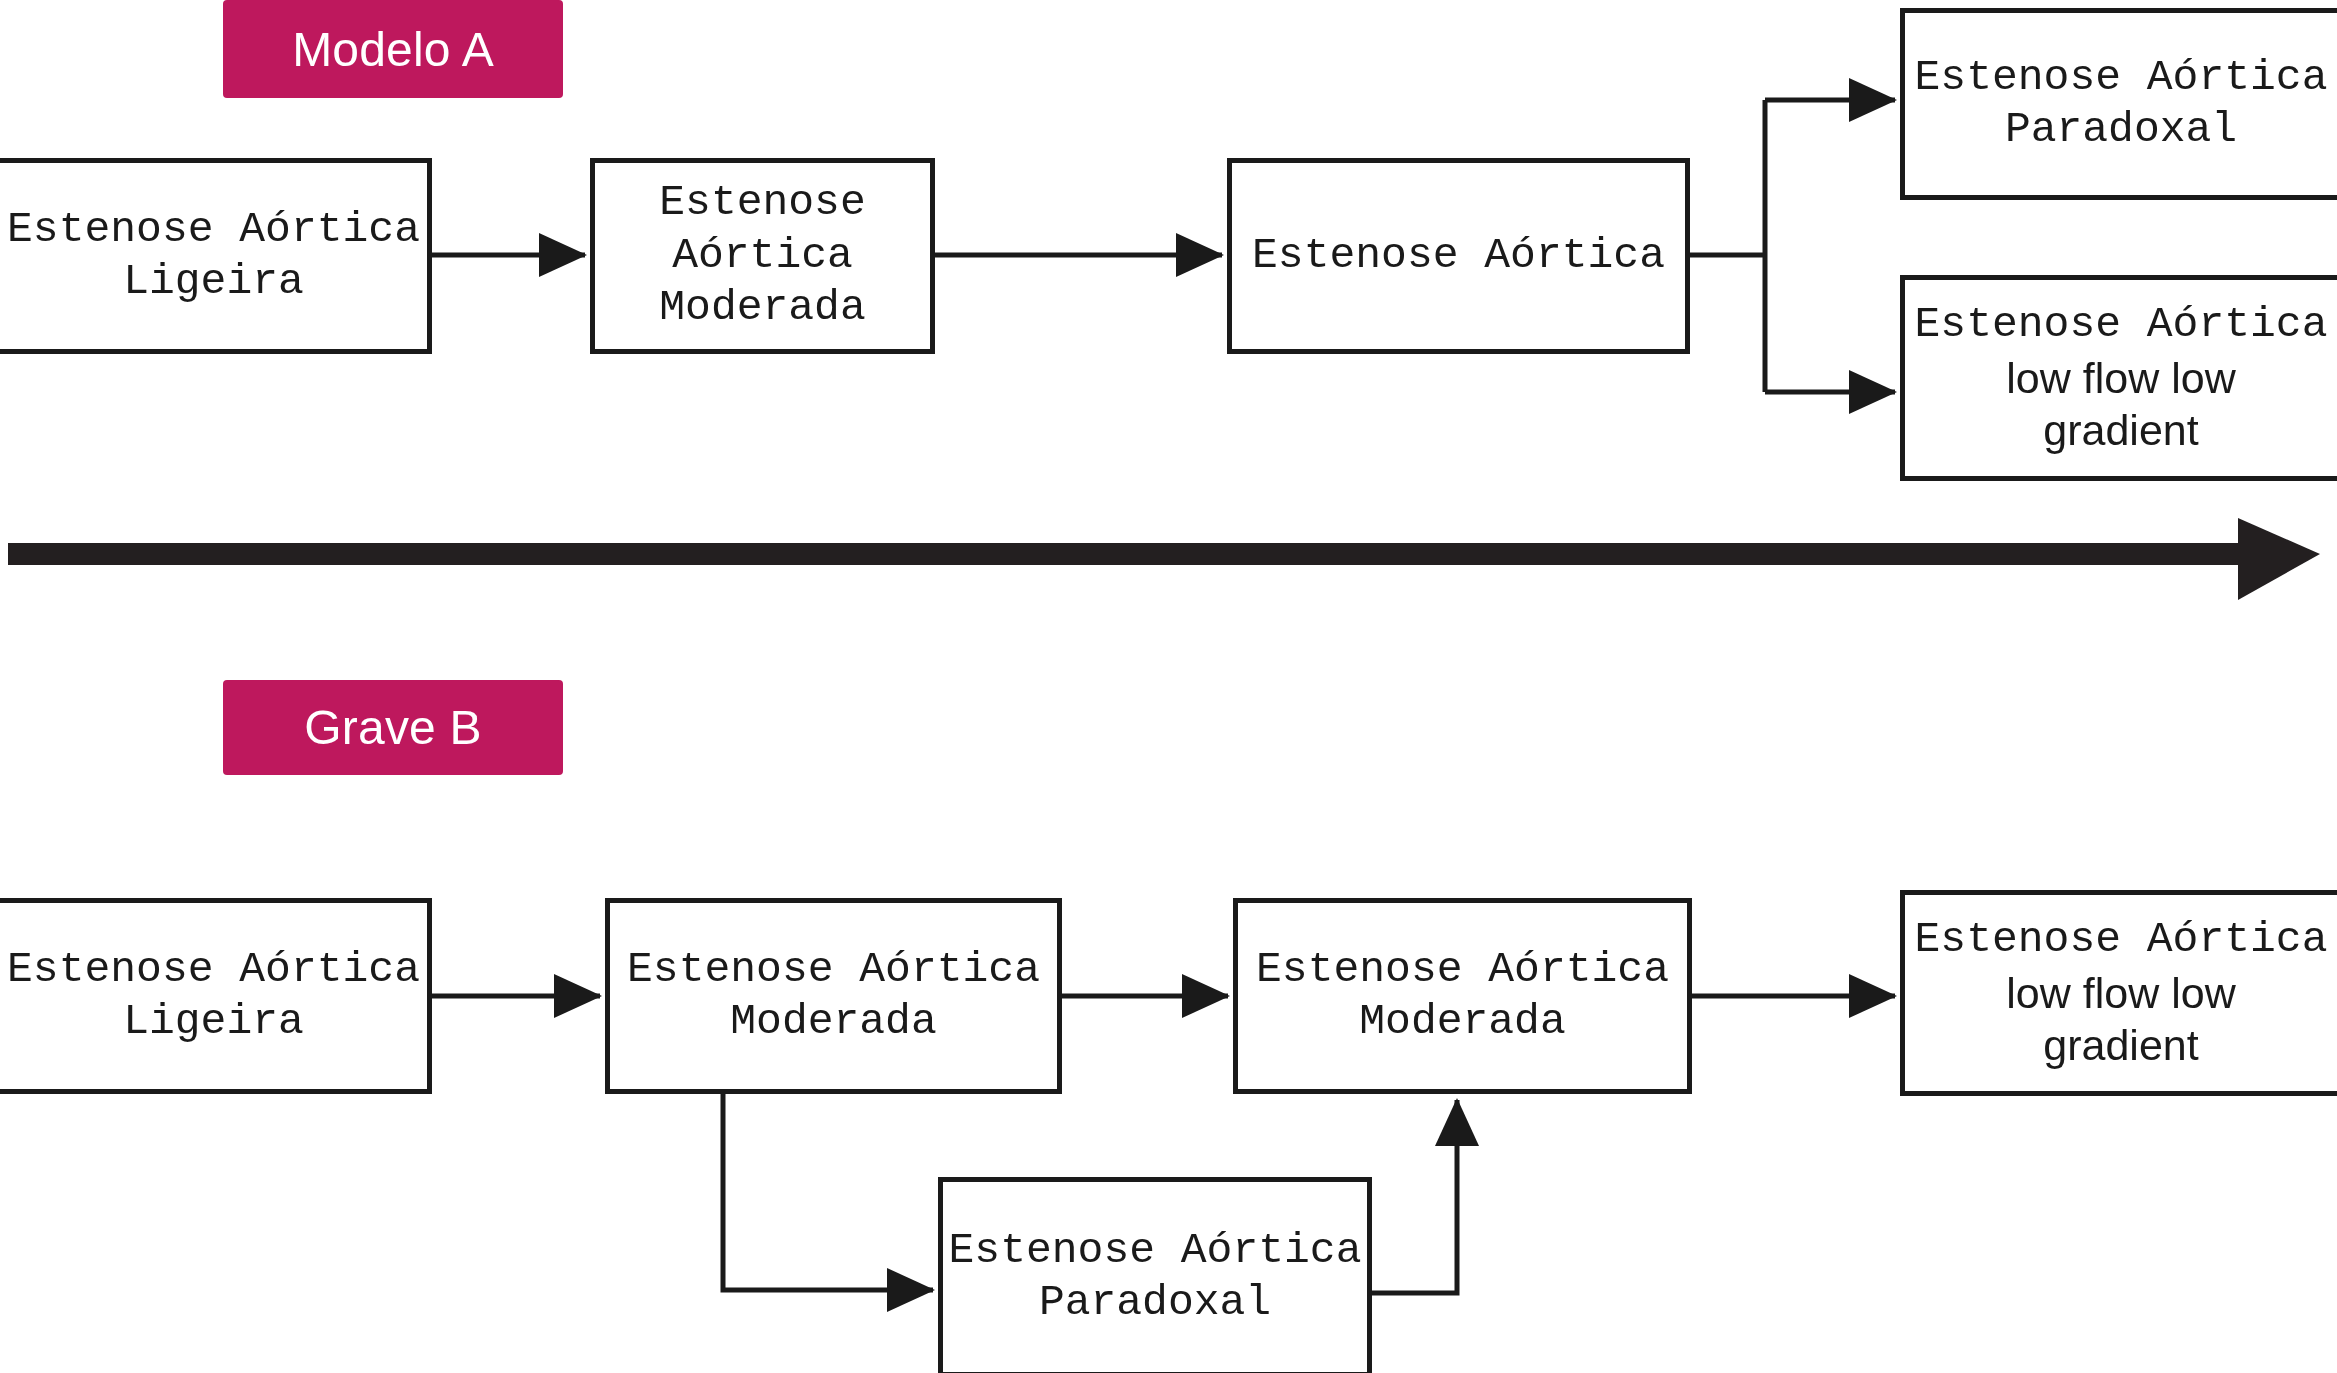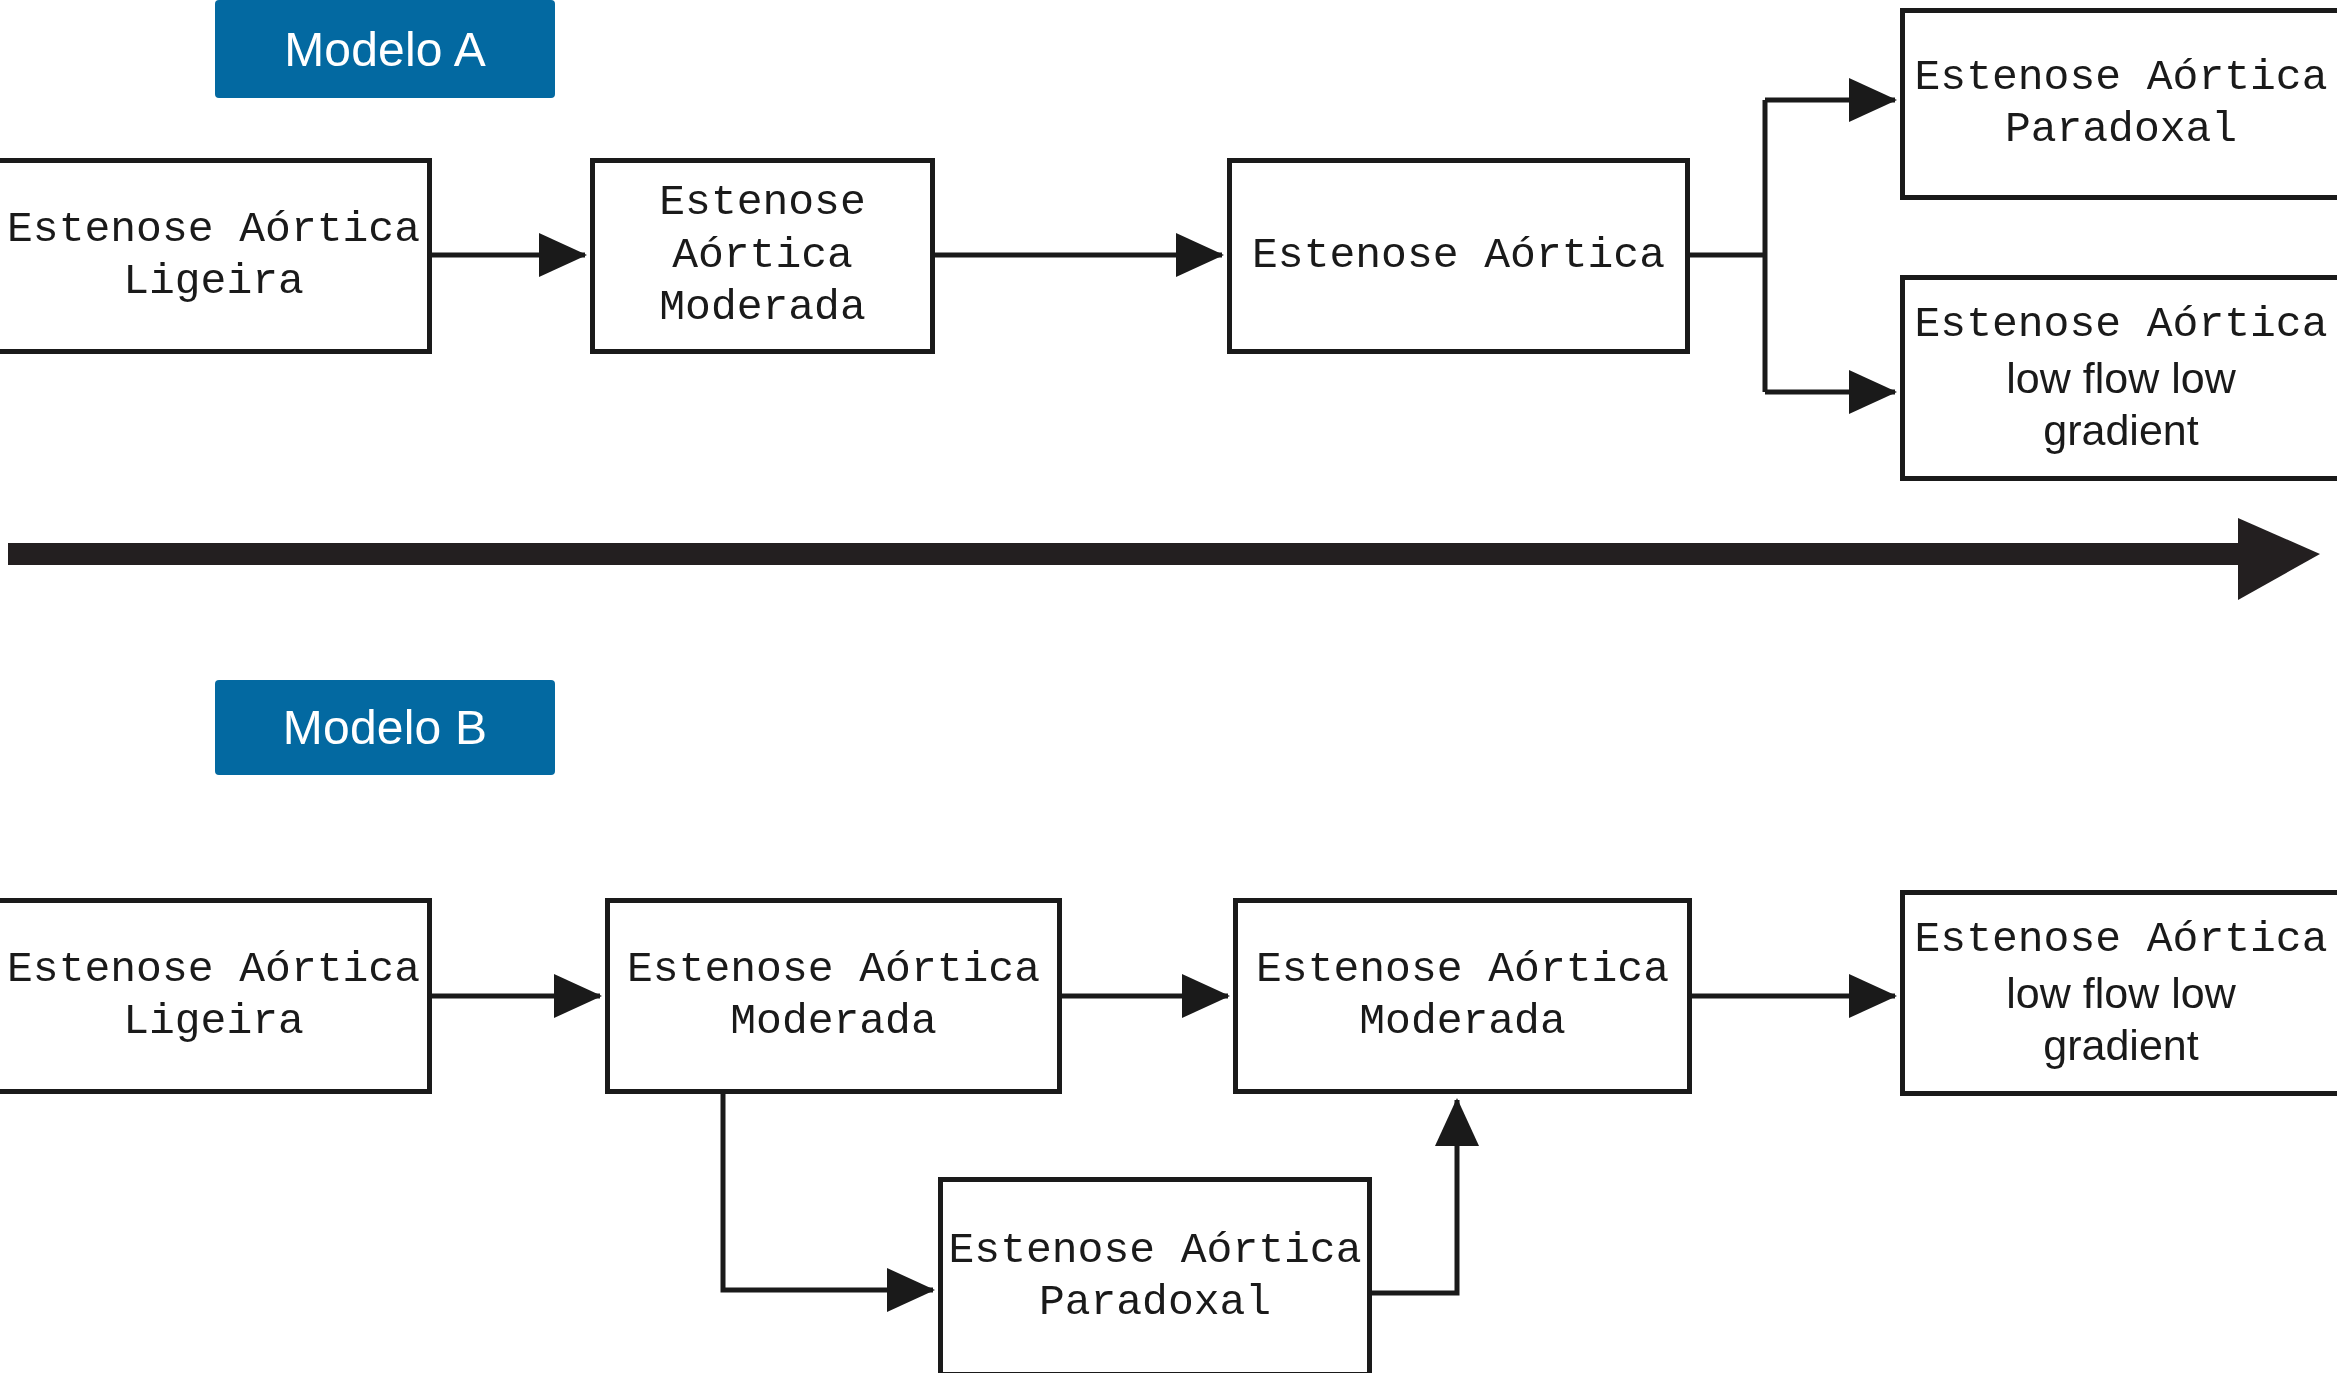--- a/index.html
+++ b/index.html
@@ -35,28 +35,29 @@
     color: #1a1a1a;
     font-size: 43px;
     line-height: 1.22;
   }
   .node .txt { display: block; }
   .node .txt .it { display: block; }
   .node .txt .rg { font-style: normal; display: block; font-family: Liberation Mono, monospace; }
   .badge {
     position: absolute;
     box-sizing: border-box;
-    background: #0369a1;
+    background: #be185d;
     color: #ffffff;
     border-radius: 4px;
     display: flex;
     align-items: center;
     justify-content: center;
     font-size: 48px;
     letter-spacing: 0.2px;
+    margin-left: 8px;
   }
 </style>
 </head>
 <body>
 
 <div id="canvas">
 
   <svg class="wires" viewBox="0 0 2337 1373">
     <defs>
       <marker id="ah" markerWidth="10" markerHeight="10" refX="9.2" refY="5" orient="auto" markerUnits="strokeWidth">
@@ -124,21 +125,21 @@
 
   <div class="node" style="left:1900px; top:275px; width:442px; height:206px;">
     <span class="txt">
       <span class="rg">Estenose Aórtica</span>
       <span class="it">low flow low</span>
       <span class="it">gradient</span>
     </span>
   </div>
 
   <div class="badge" style="left:215px; top:680px; width:340px; height:95px;">
-    <span>Modelo B</span>
+    <span>Grave B</span>
   </div>
 
   <div class="node" style="left:-5px; top:898px; width:437px; height:196px;">
     <span class="txt">
       <span class="rg">Estenose Aórtica</span>
       <span class="rg">Ligeira</span>
     </span>
   </div>
 
   <div class="node" style="left:605px; top:898px; width:457px; height:196px;">

